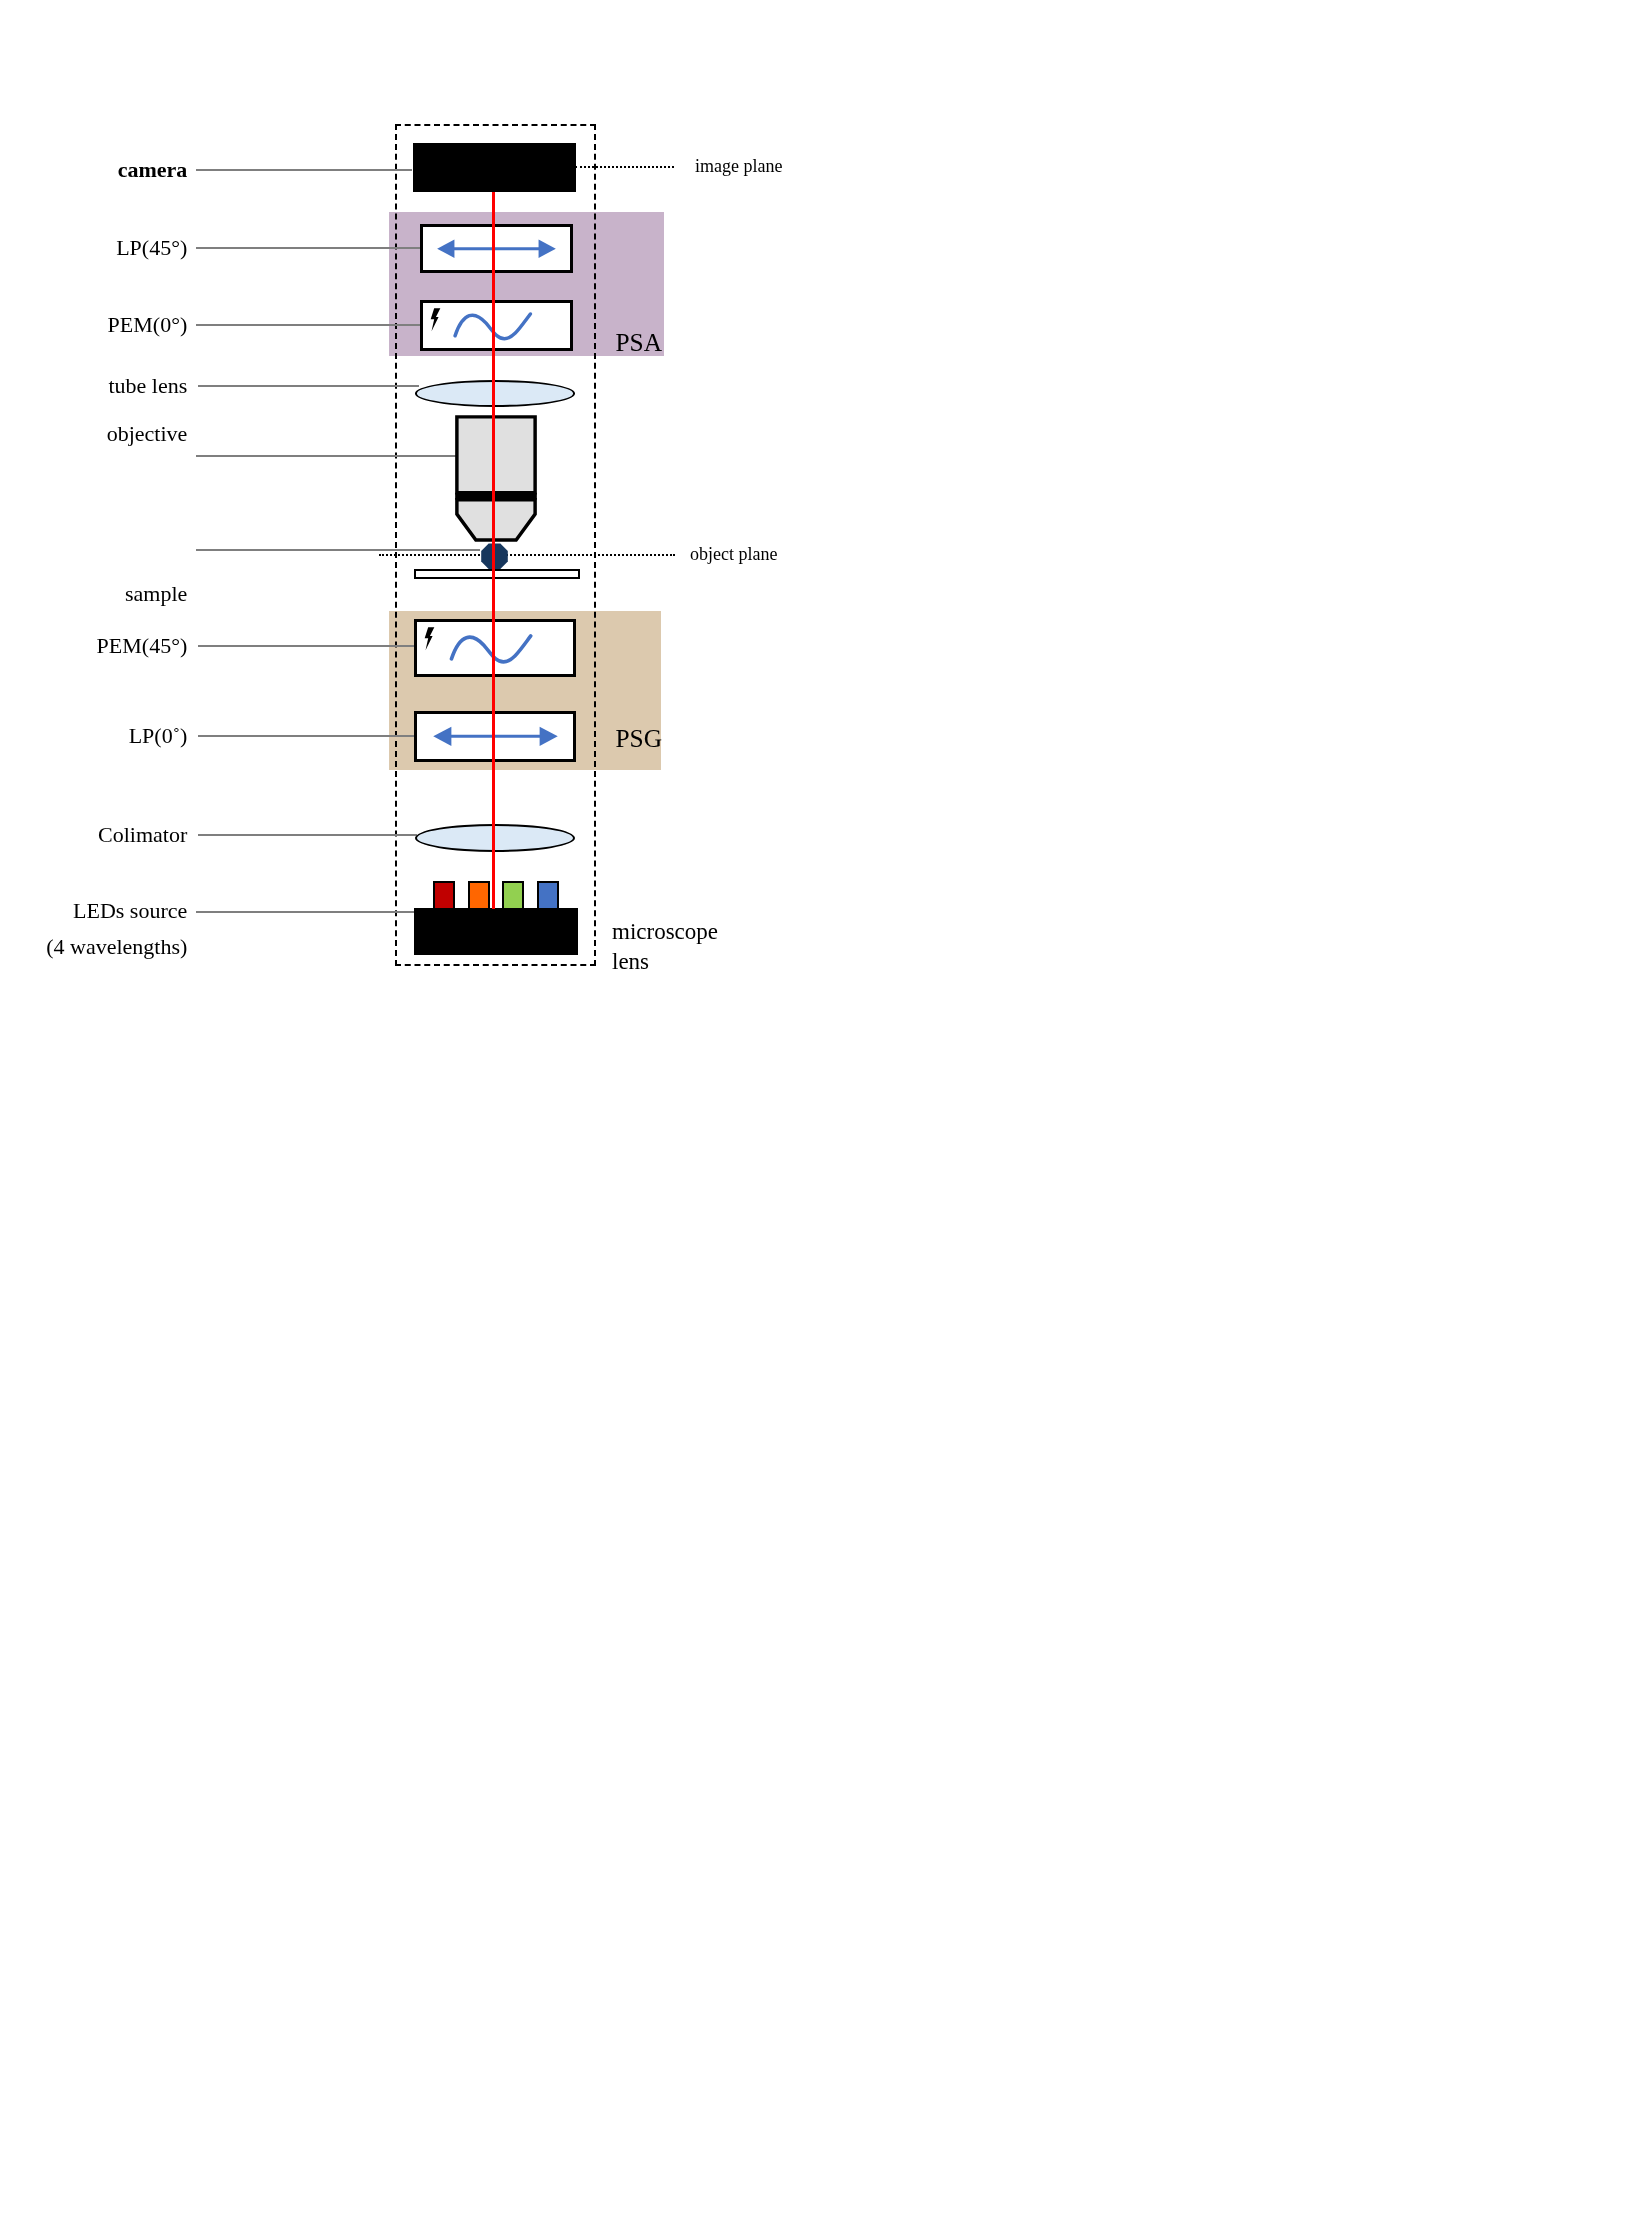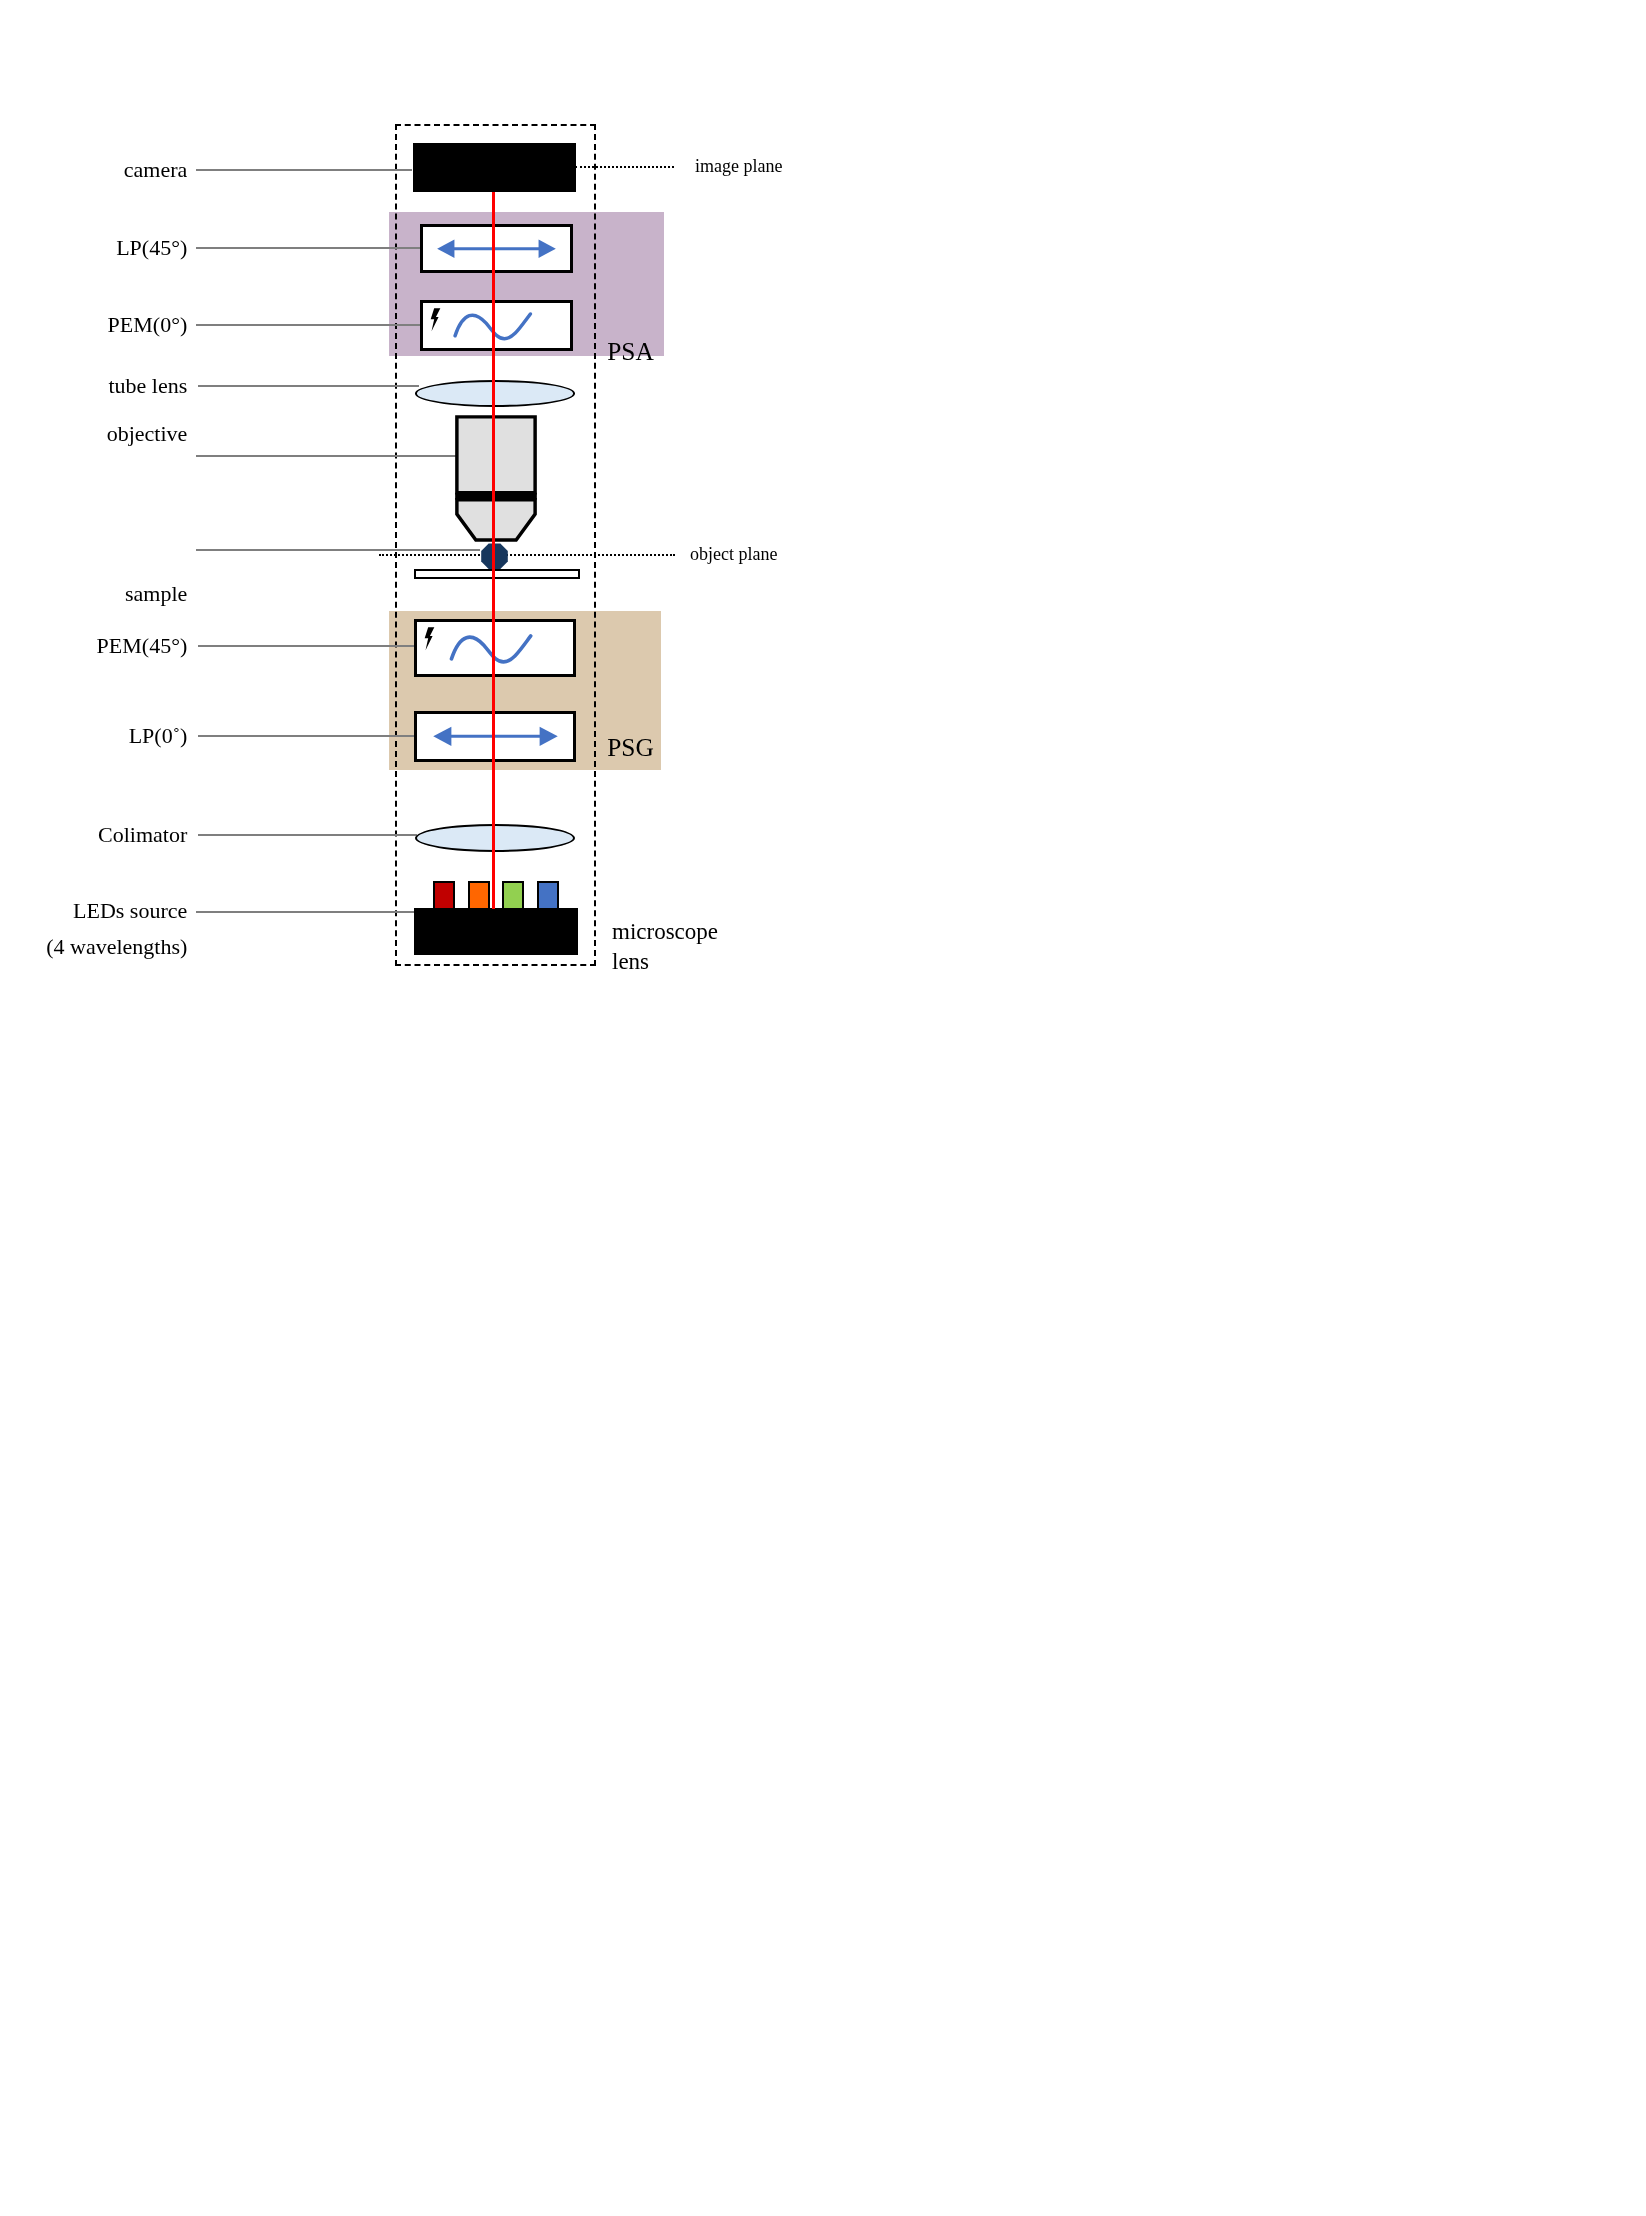--- a/index.html
+++ b/index.html
@@ -66,33 +66,33 @@
   .connector.c-leds{left:196px; top:911px; width:218px;}
   
   .dotted{position:absolute; border-top:2.3px dotted #000; z-index:3;}
   .dotted.image{left:575px; top:166px; width:99px;}
   .dotted.object{left:379px; top:554px; width:296px;}
   
   .leftlabel{
     position:absolute; left:17.3px; width:170px; text-align:right;
     font-size:22px; line-height:25.4px; white-space:nowrap; z-index:5;
   }
-  .ll-camera{top:157px;} .ll-lp45{top:235px;} .ll-pem0{top:312px;}
+  .ll-camera{top:157px;font-weight:bold;} .ll-lp45{top:235px;} .ll-pem0{top:312px;}
   .ll-tube{top:373px;} .ll-objective{top:421px;} .ll-sample{top:537px;margin-top:44px;}
   .ll-pem45{top:633px;} .ll-lp0{top:723px;} .ll-colimator{top:822px;}
   .ll-leds{top:893px; line-height:36px;}
   .planelabel{
     position:absolute; font-size:18px; line-height:29px;
     white-space:nowrap; z-index:5;
   }
   .pl-image{left:695px; top:152px;}
   .pl-object{left:690px; top:540px;}
   .stagelabel{
-    position:absolute; font-size:25.4px; line-height:29px; width:63px; text-align:center;
-    white-space:nowrap; z-index:5;margin-top:9px;
+    position:absolute; font-size:25.4px; line-height:29px; width:63px; text-align:right;
+    white-space:nowrap; z-index:5;
   }
   .sl-psa{left:599px; top:328px;}
   .sl-psg{left:599px; top:724px;}
   .framelabel{
     position:absolute; left:612px; top:917px; font-size:23px; line-height:30px;
     white-space:nowrap; z-index:5;
   }
 </style>
 </head>
 <body>

